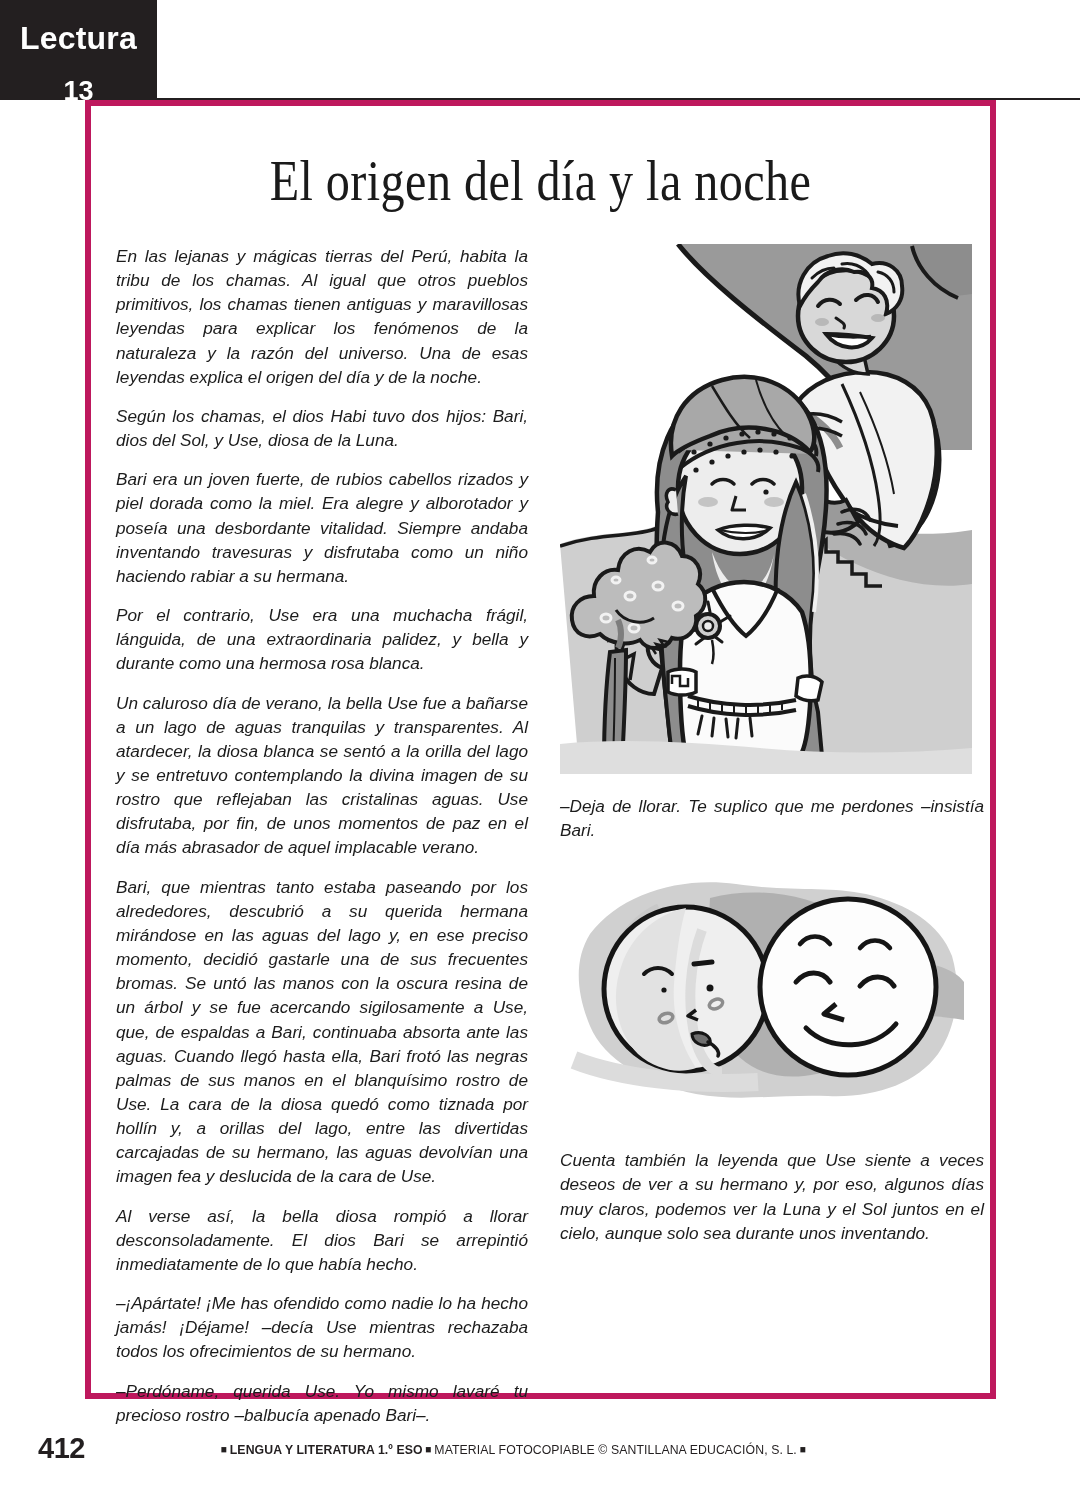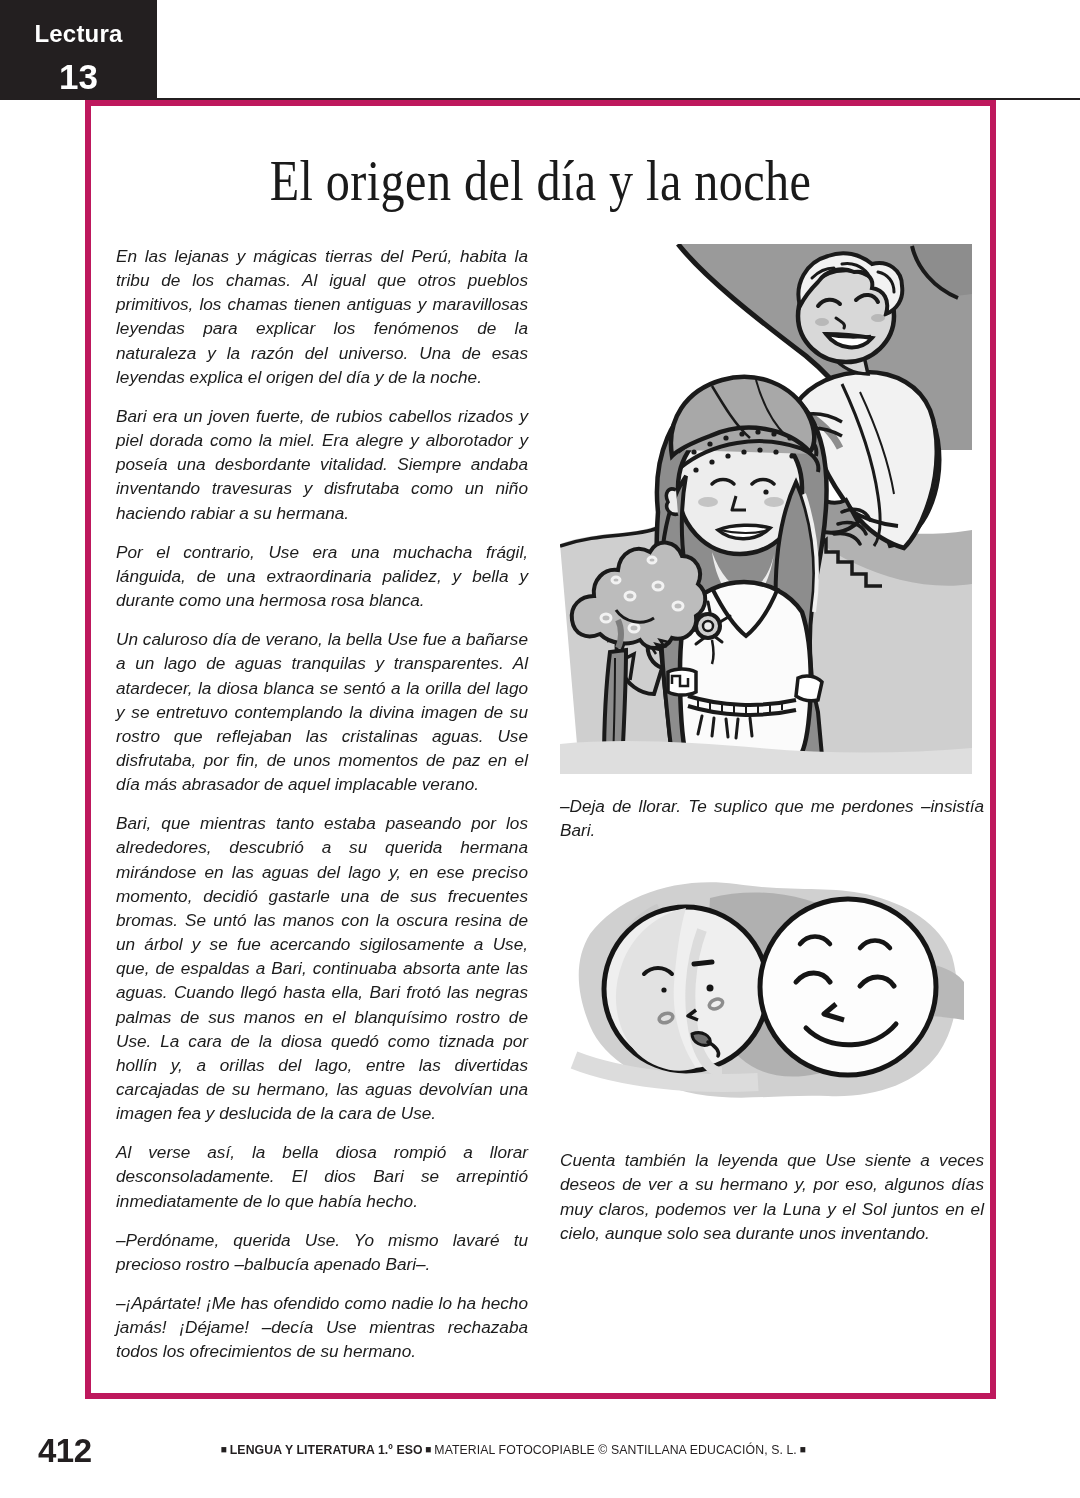--- a/index.html
+++ b/index.html
@@ -20,31 +20,31 @@
   
   .lecture-tab {
     position: absolute;
     left: 0; top: 0;
     width: 157px; height: 100px;
     background: #231f20;
     color: #ffffff;
     text-align: center;
   }
   .lecture-tab .lbl {
-    font-size: 24px;
+    font-size: 32px;
     font-weight: bold;
     letter-spacing: .2px;
     line-height: 1;
     margin-top: 22px;
   }
   .lecture-tab .num {
-    font-size: 35px;
+    font-size: 27px;
     font-weight: bold;
     line-height: 1;
-    margin-top: 13px;
+    margin-top: 24px;
   }
 
   
   .header-rule {
     position: absolute;
     left: 157px; top: 98px;
     width: 923px; height: 2px;
     background: #231f20;
   }
 
@@ -120,21 +120,21 @@
   .footer {
     position: absolute;
     left: 0; top: 1432px;
     width: 1080px;
     height: 50px;
   }
   .pageno {
     position: absolute;
     left: 38px; top: 0;
     font-family: "Liberation Sans", sans-serif;
-    font-size: 33px;
+    font-size: 29px;
     font-weight: bold;
     color: #231f20;
     letter-spacing: -.5px;
   }
   .credit {
     position: absolute;
     left: 218px; top: 10px;
     font-family: "Liberation Sans", sans-serif;
     font-size: 13.2px;
     color: #231f20;
@@ -162,27 +162,28 @@
   <div class="header-rule"></div>
 
   <div class="frame">
 
     <h1 class="title">El origen del día y la noche</h1>
 
     <div class="cols">
 
       <div class="col-left">
         <p class="body">En las lejanas y mágicas tierras del Perú, habita la tribu de los chamas. Al igual que otros pueblos primitivos, los chamas tienen antiguas y maravillosas leyendas para explicar los fenómenos de la naturaleza y la razón del universo. Una de esas leyendas explica el origen del día y de la noche.</p>
+        <p class="body">Según los chamas, el dios Habi tuvo dos hijos: Bari, dios del Sol, y Use, diosa de la Luna.</p>
         <p class="body">Bari era un joven fuerte, de rubios cabellos rizados y piel dorada como la miel. Era alegre y alborotador y poseía una desbordante vitalidad. Siempre andaba inventando travesuras y disfrutaba como un niño haciendo rabiar a su hermana.</p>
         <p class="body">Por el contrario, Use era una muchacha frágil, lánguida, de una extraordinaria palidez, y bella y durante como una hermosa rosa blanca.</p>
         <p class="body">Un caluroso día de verano, la bella Use fue a bañarse a un lago de aguas tranquilas y transparentes. Al atardecer, la diosa blanca se sentó a la orilla del lago y se entretuvo contemplando la divina imagen de su rostro que reflejaban las cristalinas aguas. Use disfrutaba, por fin, de unos momentos de paz en el día más abrasador de aquel implacable verano.</p>
         <p class="body">Bari, que mientras tanto estaba paseando por los alrededores, descubrió a su querida hermana mirándose en las aguas del lago y, en ese preciso momento, decidió gastarle una de sus frecuentes bromas. Se untó las manos con la oscura resina de un árbol y se fue acercando sigilosamente a Use, que, de espaldas a Bari, continuaba absorta ante las aguas. Cuando llegó hasta ella, Bari frotó las negras palmas de sus manos en el blanquísimo rostro de Use. La cara de la diosa quedó como tiznada por hollín y, a orillas del lago, entre las divertidas carcajadas de su hermano, las aguas devolvían una imagen fea y deslucida de la cara de Use.</p>
         <p class="body">Al verse así, la bella diosa rompió a llorar desconsoladamente. El dios Bari se arrepintió inmediatamente de lo que había hecho.</p>
+        <p class="body">–¡Apártate! ¡Me has ofendido como nadie lo ha hecho jamás! ¡Déjame! –decía Use mientras rechazaba todos los ofrecimientos de su hermano.</p>
         <p class="body">–Perdóname, querida Use. Yo mismo lavaré tu precioso rostro –balbucía apenado Bari–.</p>
-        <p class="body">–¡Apártate! ¡Me has ofendido como nadie lo ha hecho jamás! ¡Déjame! –decía Use mientras rechazaba todos los ofrecimientos de su hermano.</p>
       </div>
 
       <div class="col-right">
 
         <div class="illus illus-top">
           <svg width="412" height="530" viewBox="0 0 412 530" xmlns="http://www.w3.org/2000/svg">
             <defs>
               <clipPath id="clipTop">
                   <rect x="0" y="0" width="412" height="530"></rect>
                 </clipPath>

